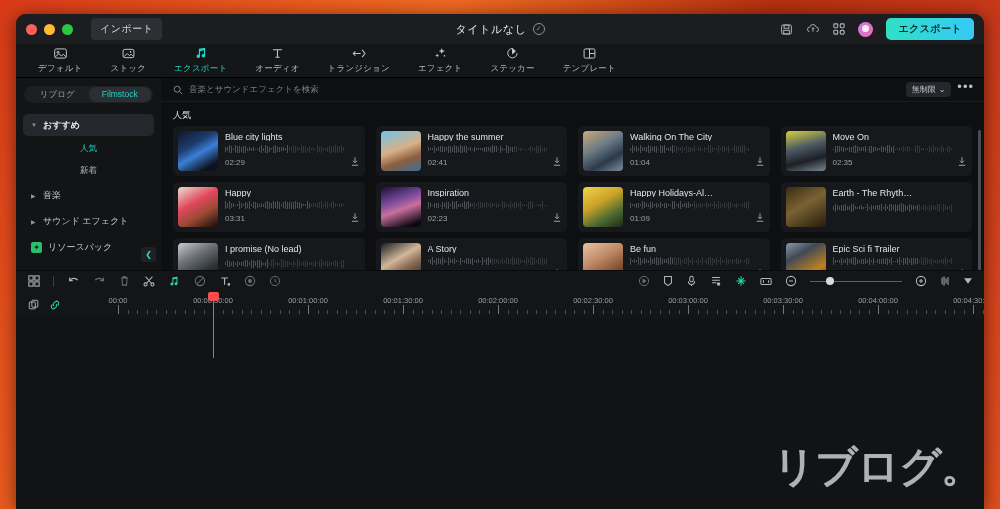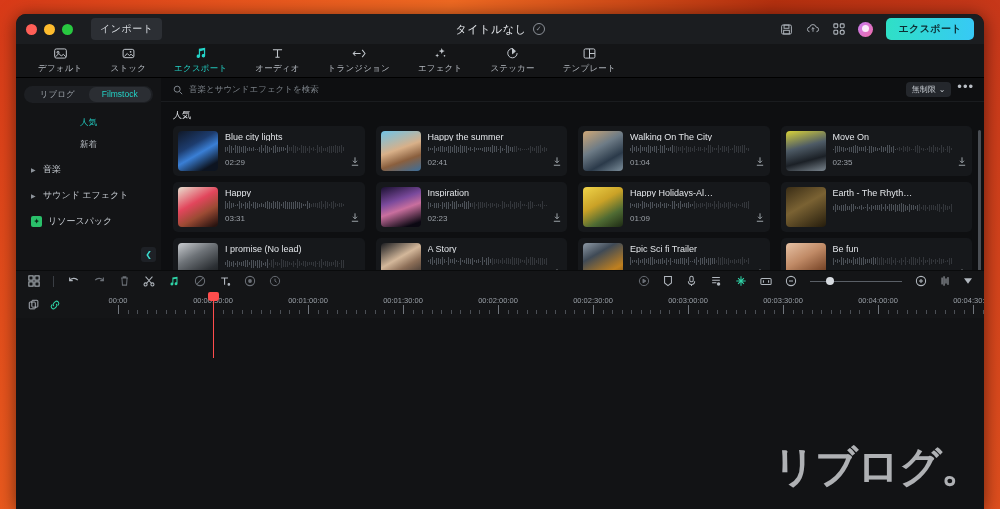--- a/index.html
+++ b/index.html
@@ -286,20 +286,24 @@
 
   <div class="body">
 
     <div class="sidebar">
       <div class="seg">
         <div>リブログ</div>
         <div class="on">Filmstock</div>
       </div>
 
 
+      <div class="side-row sel">
+        <span class="arw">▼</span>
+        <span>おすすめ</span>
+      </div>
 
       <div class="side-sub on">人気</div>
       <div class="side-sub">新着</div>
 
       <div class="side-row">
         <span class="arw">▶</span>
         <span>音楽</span>
       </div>
 
       <div class="side-row">
@@ -1057,20 +1061,93 @@
                   <i style="height:7px;background:#33363b"></i>
                 </div>
                 <div class="crow">
                   <span class="dl"><svg width="10" height="11" viewBox="0 0 12 13" fill="none" stroke="currentColor" stroke-width="1.1">
                       <path d="M6 1.5v6.2M3.6 5.6 6 8l2.4-2.4M2.2 11h7.6"></path>
                     </svg></span>
                 </div>
               </div>
             </div>
             <div class="card">
+              <div class="thumb" style="background:linear-gradient(150deg,#e7c2a5 0%,#c08a66 40%,#7d4a2c 75%,#3a1f12 100%)"></div>
+              <div class="cmeta">
+                <div class="cname">Be fun</div>
+                <div class="wave">
+                  <i style="height:7px;background:#4c5158"></i>
+                  <i style="height:2px;background:#4c5158"></i>
+                  <i style="height:4px;background:#4c5158"></i>
+                  <i style="height:2px;background:#4c5158"></i>
+                  <i style="height:8px;background:#4c5158"></i>
+                  <i style="height:7px;background:#4c5158"></i>
+                  <i style="height:3px;background:#4c5158"></i>
+                  <i style="height:6px;background:#4c5158"></i>
+                  <i style="height:4px;background:#4c5158"></i>
+                  <i style="height:3px;background:#4c5158"></i>
+                  <i style="height:8px;background:#4c5158"></i>
+                  <i style="height:5px;background:#4c5158"></i>
+                  <i style="height:6px;background:#4c5158"></i>
+                  <i style="height:9px;background:#4c5158"></i>
+                  <i style="height:7px;background:#4c5158"></i>
+                  <i style="height:8px;background:#4c5158"></i>
+                  <i style="height:5px;background:#4c5158"></i>
+                  <i style="height:4px;background:#4c5158"></i>
+                  <i style="height:4px;background:#4c5158"></i>
+                  <i style="height:6px;background:#4c5158"></i>
+                  <i style="height:9px;background:#4c5158"></i>
+                  <i style="height:6px;background:#4c5158"></i>
+                  <i style="height:8px;background:#33363b"></i>
+                  <i style="height:7px;background:#33363b"></i>
+                  <i style="height:8px;background:#33363b"></i>
+                  <i style="height:7px;background:#33363b"></i>
+                  <i style="height:3px;background:#33363b"></i>
+                  <i style="height:6px;background:#33363b"></i>
+                  <i style="height:6px;background:#33363b"></i>
+                  <i style="height:8px;background:#33363b"></i>
+                  <i style="height:3px;background:#33363b"></i>
+                  <i style="height:7px;background:#33363b"></i>
+                  <i style="height:1px;background:#33363b"></i>
+                  <i style="height:3px;background:#33363b"></i>
+                  <i style="height:7px;background:#33363b"></i>
+                  <i style="height:2px;background:#33363b"></i>
+                  <i style="height:9px;background:#33363b"></i>
+                  <i style="height:1px;background:#33363b"></i>
+                  <i style="height:5px;background:#33363b"></i>
+                  <i style="height:8px;background:#33363b"></i>
+                  <i style="height:8px;background:#33363b"></i>
+                  <i style="height:7px;background:#33363b"></i>
+                  <i style="height:4px;background:#33363b"></i>
+                  <i style="height:8px;background:#33363b"></i>
+                  <i style="height:2px;background:#33363b"></i>
+                  <i style="height:8px;background:#33363b"></i>
+                  <i style="height:3px;background:#33363b"></i>
+                  <i style="height:2px;background:#33363b"></i>
+                  <i style="height:7px;background:#33363b"></i>
+                  <i style="height:5px;background:#33363b"></i>
+                  <i style="height:2px;background:#33363b"></i>
+                  <i style="height:5px;background:#33363b"></i>
+                  <i style="height:2px;background:#33363b"></i>
+                  <i style="height:6px;background:#33363b"></i>
+                  <i style="height:5px;background:#33363b"></i>
+                  <i style="height:4px;background:#33363b"></i>
+                  <i style="height:1px;background:#33363b"></i>
+                  <i style="height:2px;background:#33363b"></i>
+                  <i style="height:7px;background:#33363b"></i>
+                  <i style="height:6px;background:#33363b"></i>
+                </div>
+                <div class="crow">
+                  <span class="dl"><svg width="10" height="11" viewBox="0 0 12 13" fill="none" stroke="currentColor" stroke-width="1.1">
+                      <path d="M6 1.5v6.2M3.6 5.6 6 8l2.4-2.4M2.2 11h7.6"></path>
+                    </svg></span>
+                </div>
+              </div>
+            </div>
+            <div class="card">
               <div class="thumb" style="background:linear-gradient(150deg,#8e9aa6 0%,#3f4a56 30%,#c0801f 70%,#5c3d12 100%)"></div>
               <div class="cmeta">
                 <div class="cname">Epic Sci fi Trailer</div>
                 <div class="wave">
                   <i style="height:8px;background:#4c5158"></i>
                   <i style="height:3px;background:#4c5158"></i>
                   <i style="height:2px;background:#4c5158"></i>
                   <i style="height:3px;background:#4c5158"></i>
                   <i style="height:7px;background:#4c5158"></i>
                   <i style="height:3px;background:#4c5158"></i>
@@ -1120,93 +1197,20 @@
                   <i style="height:7px;background:#33363b"></i>
                   <i style="height:3px;background:#33363b"></i>
                   <i style="height:3px;background:#33363b"></i>
                   <i style="height:5px;background:#33363b"></i>
                   <i style="height:3px;background:#33363b"></i>
                   <i style="height:4px;background:#33363b"></i>
                   <i style="height:5px;background:#33363b"></i>
                   <i style="height:8px;background:#33363b"></i>
                   <i style="height:4px;background:#33363b"></i>
                   <i style="height:2px;background:#33363b"></i>
-                  <i style="height:6px;background:#33363b"></i>
-                </div>
-                <div class="crow">
-                  <span class="dl"><svg width="10" height="11" viewBox="0 0 12 13" fill="none" stroke="currentColor" stroke-width="1.1">
-                      <path d="M6 1.5v6.2M3.6 5.6 6 8l2.4-2.4M2.2 11h7.6"></path>
-                    </svg></span>
-                </div>
-              </div>
-            </div>
-            <div class="card">
-              <div class="thumb" style="background:linear-gradient(150deg,#e7c2a5 0%,#c08a66 40%,#7d4a2c 75%,#3a1f12 100%)"></div>
-              <div class="cmeta">
-                <div class="cname">Be fun</div>
-                <div class="wave">
-                  <i style="height:7px;background:#4c5158"></i>
-                  <i style="height:2px;background:#4c5158"></i>
-                  <i style="height:4px;background:#4c5158"></i>
-                  <i style="height:2px;background:#4c5158"></i>
-                  <i style="height:8px;background:#4c5158"></i>
-                  <i style="height:7px;background:#4c5158"></i>
-                  <i style="height:3px;background:#4c5158"></i>
-                  <i style="height:6px;background:#4c5158"></i>
-                  <i style="height:4px;background:#4c5158"></i>
-                  <i style="height:3px;background:#4c5158"></i>
-                  <i style="height:8px;background:#4c5158"></i>
-                  <i style="height:5px;background:#4c5158"></i>
-                  <i style="height:6px;background:#4c5158"></i>
-                  <i style="height:9px;background:#4c5158"></i>
-                  <i style="height:7px;background:#4c5158"></i>
-                  <i style="height:8px;background:#4c5158"></i>
-                  <i style="height:5px;background:#4c5158"></i>
-                  <i style="height:4px;background:#4c5158"></i>
-                  <i style="height:4px;background:#4c5158"></i>
-                  <i style="height:6px;background:#4c5158"></i>
-                  <i style="height:9px;background:#4c5158"></i>
-                  <i style="height:6px;background:#4c5158"></i>
-                  <i style="height:8px;background:#33363b"></i>
-                  <i style="height:7px;background:#33363b"></i>
-                  <i style="height:8px;background:#33363b"></i>
-                  <i style="height:7px;background:#33363b"></i>
-                  <i style="height:3px;background:#33363b"></i>
-                  <i style="height:6px;background:#33363b"></i>
-                  <i style="height:6px;background:#33363b"></i>
-                  <i style="height:8px;background:#33363b"></i>
-                  <i style="height:3px;background:#33363b"></i>
-                  <i style="height:7px;background:#33363b"></i>
-                  <i style="height:1px;background:#33363b"></i>
-                  <i style="height:3px;background:#33363b"></i>
-                  <i style="height:7px;background:#33363b"></i>
-                  <i style="height:2px;background:#33363b"></i>
-                  <i style="height:9px;background:#33363b"></i>
-                  <i style="height:1px;background:#33363b"></i>
-                  <i style="height:5px;background:#33363b"></i>
-                  <i style="height:8px;background:#33363b"></i>
-                  <i style="height:8px;background:#33363b"></i>
-                  <i style="height:7px;background:#33363b"></i>
-                  <i style="height:4px;background:#33363b"></i>
-                  <i style="height:8px;background:#33363b"></i>
-                  <i style="height:2px;background:#33363b"></i>
-                  <i style="height:8px;background:#33363b"></i>
-                  <i style="height:3px;background:#33363b"></i>
-                  <i style="height:2px;background:#33363b"></i>
-                  <i style="height:7px;background:#33363b"></i>
-                  <i style="height:5px;background:#33363b"></i>
-                  <i style="height:2px;background:#33363b"></i>
-                  <i style="height:5px;background:#33363b"></i>
-                  <i style="height:2px;background:#33363b"></i>
-                  <i style="height:6px;background:#33363b"></i>
-                  <i style="height:5px;background:#33363b"></i>
-                  <i style="height:4px;background:#33363b"></i>
-                  <i style="height:1px;background:#33363b"></i>
-                  <i style="height:2px;background:#33363b"></i>
-                  <i style="height:7px;background:#33363b"></i>
                   <i style="height:6px;background:#33363b"></i>
                 </div>
                 <div class="crow">
                   <span class="dl"><svg width="10" height="11" viewBox="0 0 12 13" fill="none" stroke="currentColor" stroke-width="1.1">
                       <path d="M6 1.5v6.2M3.6 5.6 6 8l2.4-2.4M2.2 11h7.6"></path>
                     </svg></span>
                 </div>
               </div>
             </div>
           </div>

